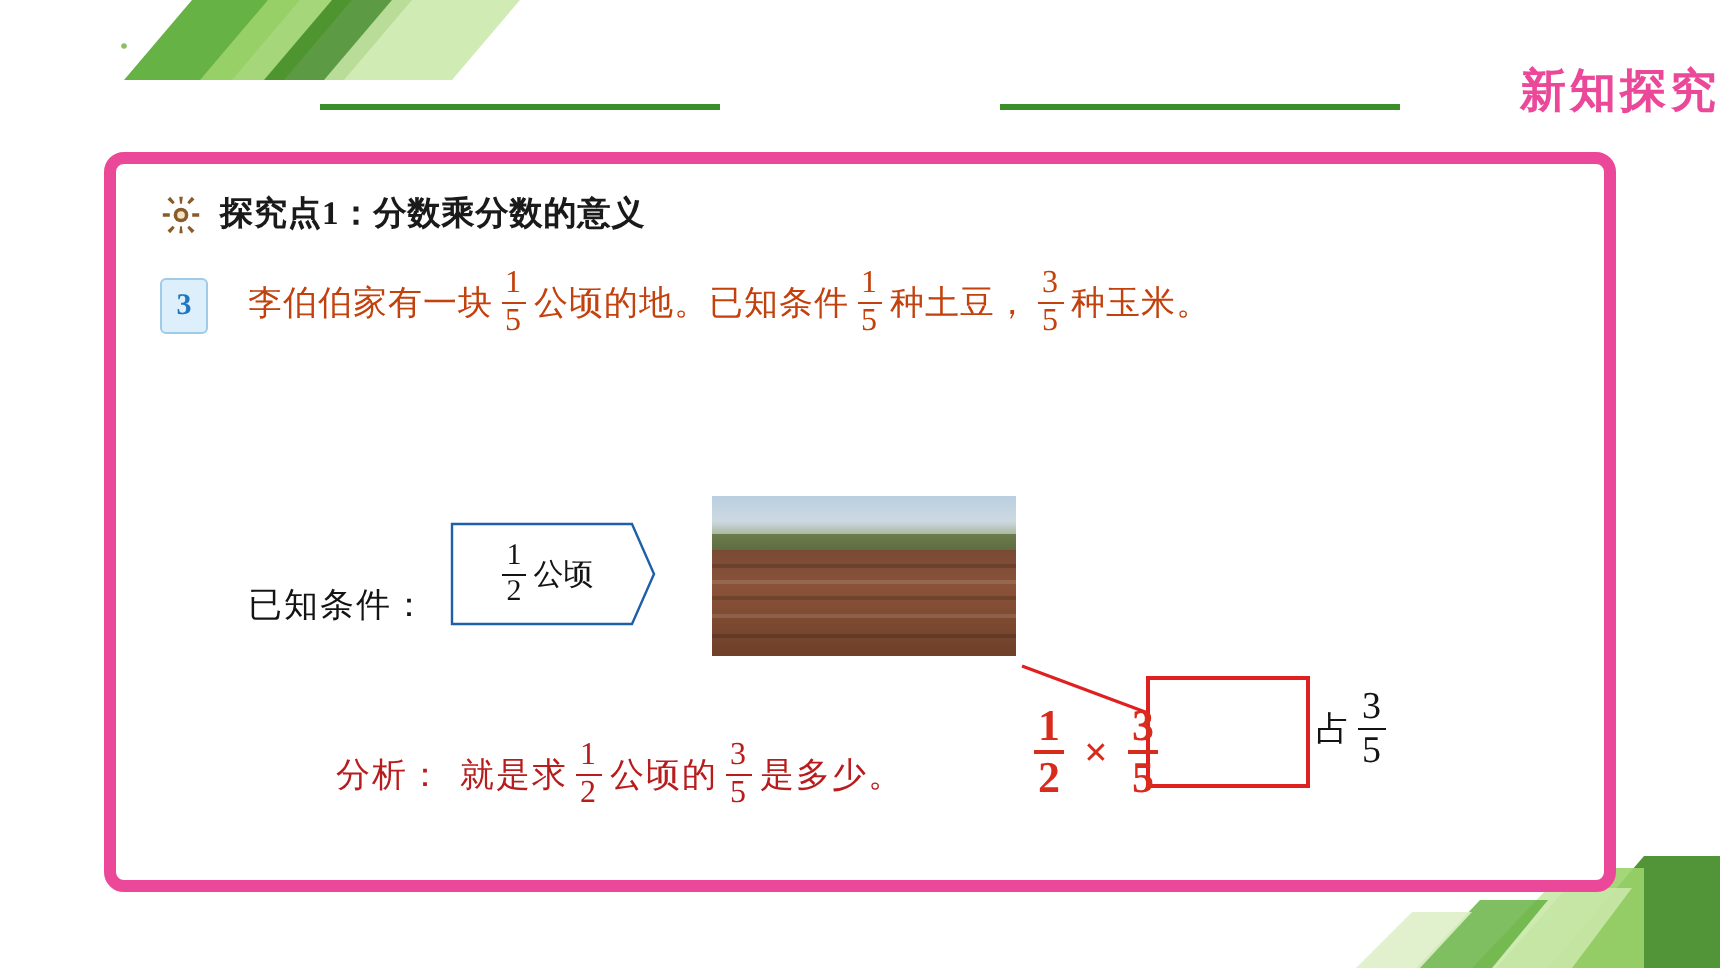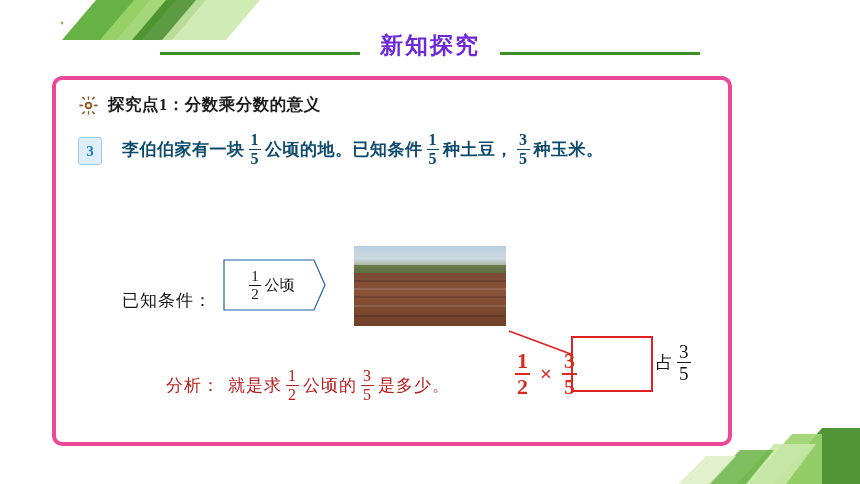--- a/index.html
+++ b/index.html
@@ -47,36 +47,36 @@
     top: 22px;
     height: 3px;
     background: #3a8f2a;
   }
   .title-line.left { left: 160px; width: 200px; }
   .title-line.right { right: 160px; width: 200px; }
   .title-text {
     position: absolute;
     left: 0; right: 0;
     top: 0;
-    text-align: center;
+    text-align: right;
     font-size: 23px;
     font-weight: bold;
-    color: #6d28d9;
+    color: #ec4899;
     letter-spacing: 2px;
     font-family: "Liberation Sans", sans-serif;
   }
 
   
   .content-box {
     position: absolute;
     left: 52px;
     top: 76px;
-    width: 680px;
+    width: 756px;
     height: 370px;
-    border: 4px solid #ec4899;
+    border: 6px solid #ec4899;
     border-radius: 10px;
     background: #ffffff;
     box-sizing: border-box;
   }
 
   
   .heading-row {
     position: absolute;
     left: 22px;
     top: 14px;
@@ -115,24 +115,23 @@
     justify-content: center;
     font-family: "Liberation Serif", serif;
   }
   .problem-line {
     position: absolute;
     left: 66px;
     top: 52px;
     display: flex;
     align-items: center;
     font-size: 17px;
-    color: #0c4a6e;
+    color: #c2410c;
     font-family: "Liberation Serif", serif;
     letter-spacing: 0.5px;
-    font-weight: bold;
   }
   .sub-question {
     position: absolute;
     left: 58px;
     top: 108px;
     font-size: 17px;
     color: #141414;
     font-family: "Liberation Serif", serif;
     letter-spacing: 0.5px;
   }

